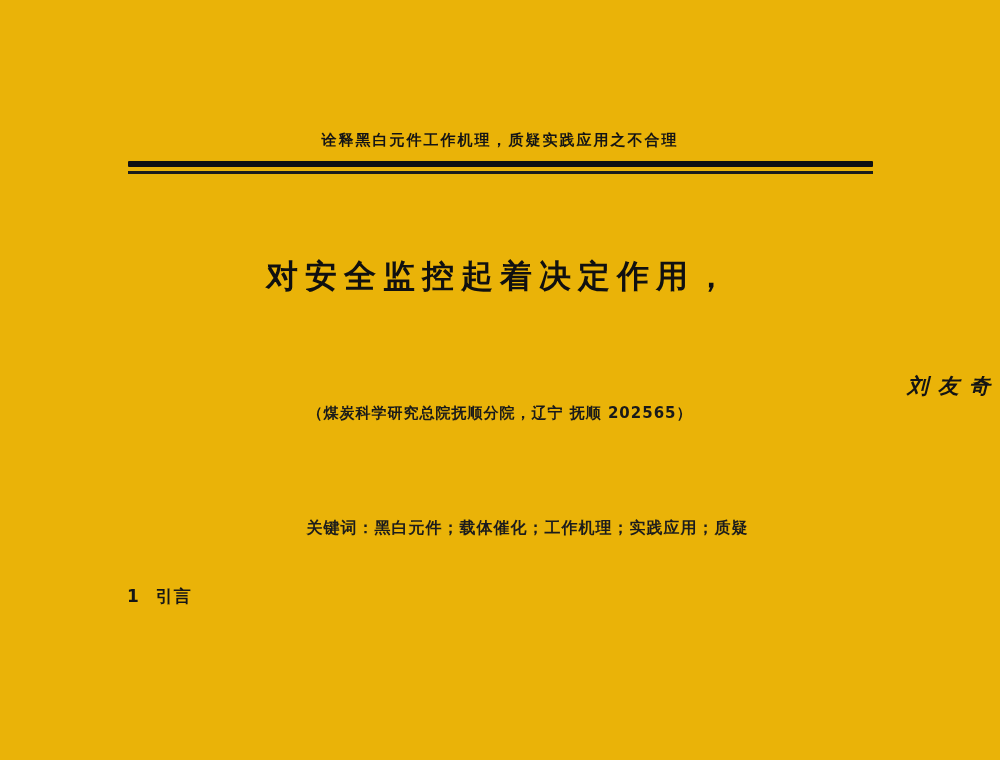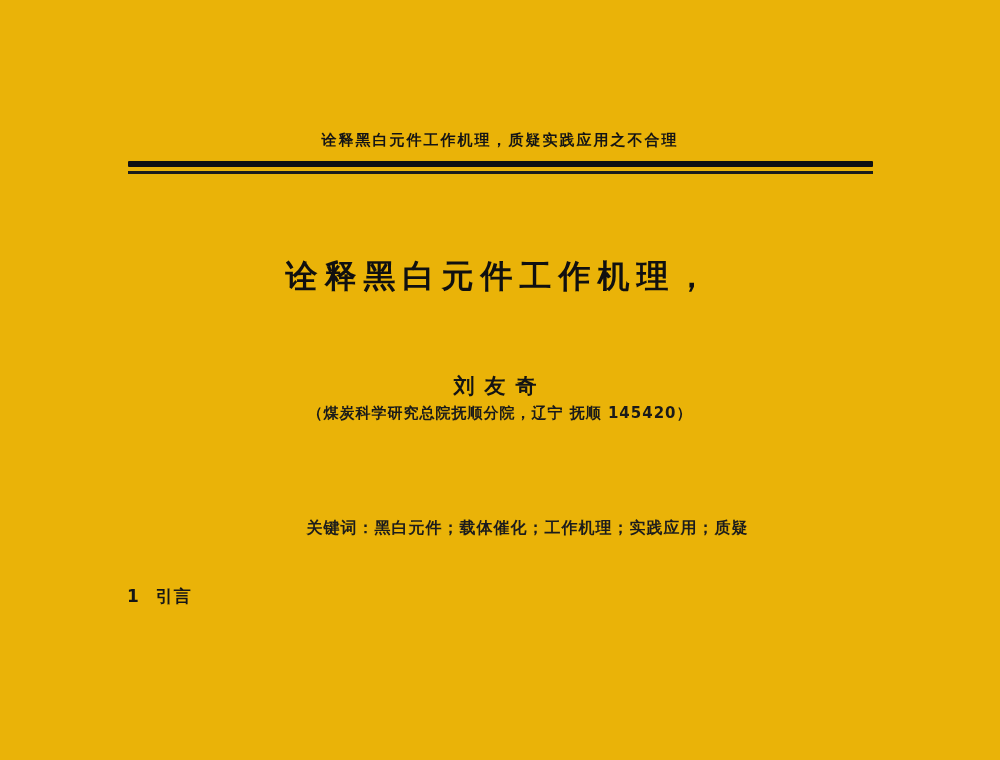--- a/index.html
+++ b/index.html
@@ -60,26 +60,27 @@
     line-height: 53px;
     letter-spacing: 7px;
     color: #101010;
   }
 
   .author-name {
     position: absolute;
     top: 372px;
     left: 0;
     width: 100%;
-    text-align: center;
+    text-align: right;
     font-family: "DejaVu Serif", serif;
     font-weight: bold;
     font-size: 21px;
     letter-spacing: 10px;
     color: #141414;
+    font-style: italic;
   }
 
   .affiliation {
     position: absolute;
     top: 404px;
     left: 0;
     width: 100%;
     text-align: center;
     font-family: "DejaVu Sans", sans-serif;
     font-weight: bold;
@@ -164,26 +165,26 @@
 <div class="page">
 
   <div class="running-header">诠释黑白元件工作机理，质疑实践应用之不合理</div>
 
   <div class="header-rule">
     <div class="thick"></div>
     <div class="thin"></div>
   </div>
 
   <div class="article-title">
-    <div>诠释黑白元件工作机理，</div>
+    <div>对安全监控起着决定作用，</div>
   </div>
 
   <div class="author-name">刘友奇</div>
 
-  <div class="affiliation">（煤炭科学研究总院抚顺分院，辽宁 抚顺 145420）</div>
+  <div class="affiliation">（煤炭科学研究总院抚顺分院，辽宁 抚顺 202565）</div>
 
 
   <p class="keywords-line"><span class="label">关键词：</span><span class="kai">黑白元件；载体催化；工作机理；实践应用；质疑</span></p>
 
   <div class="section-heading">
     <span class="sec-num">1</span><span>引言</span>
   </div>
 
 
 </div>

